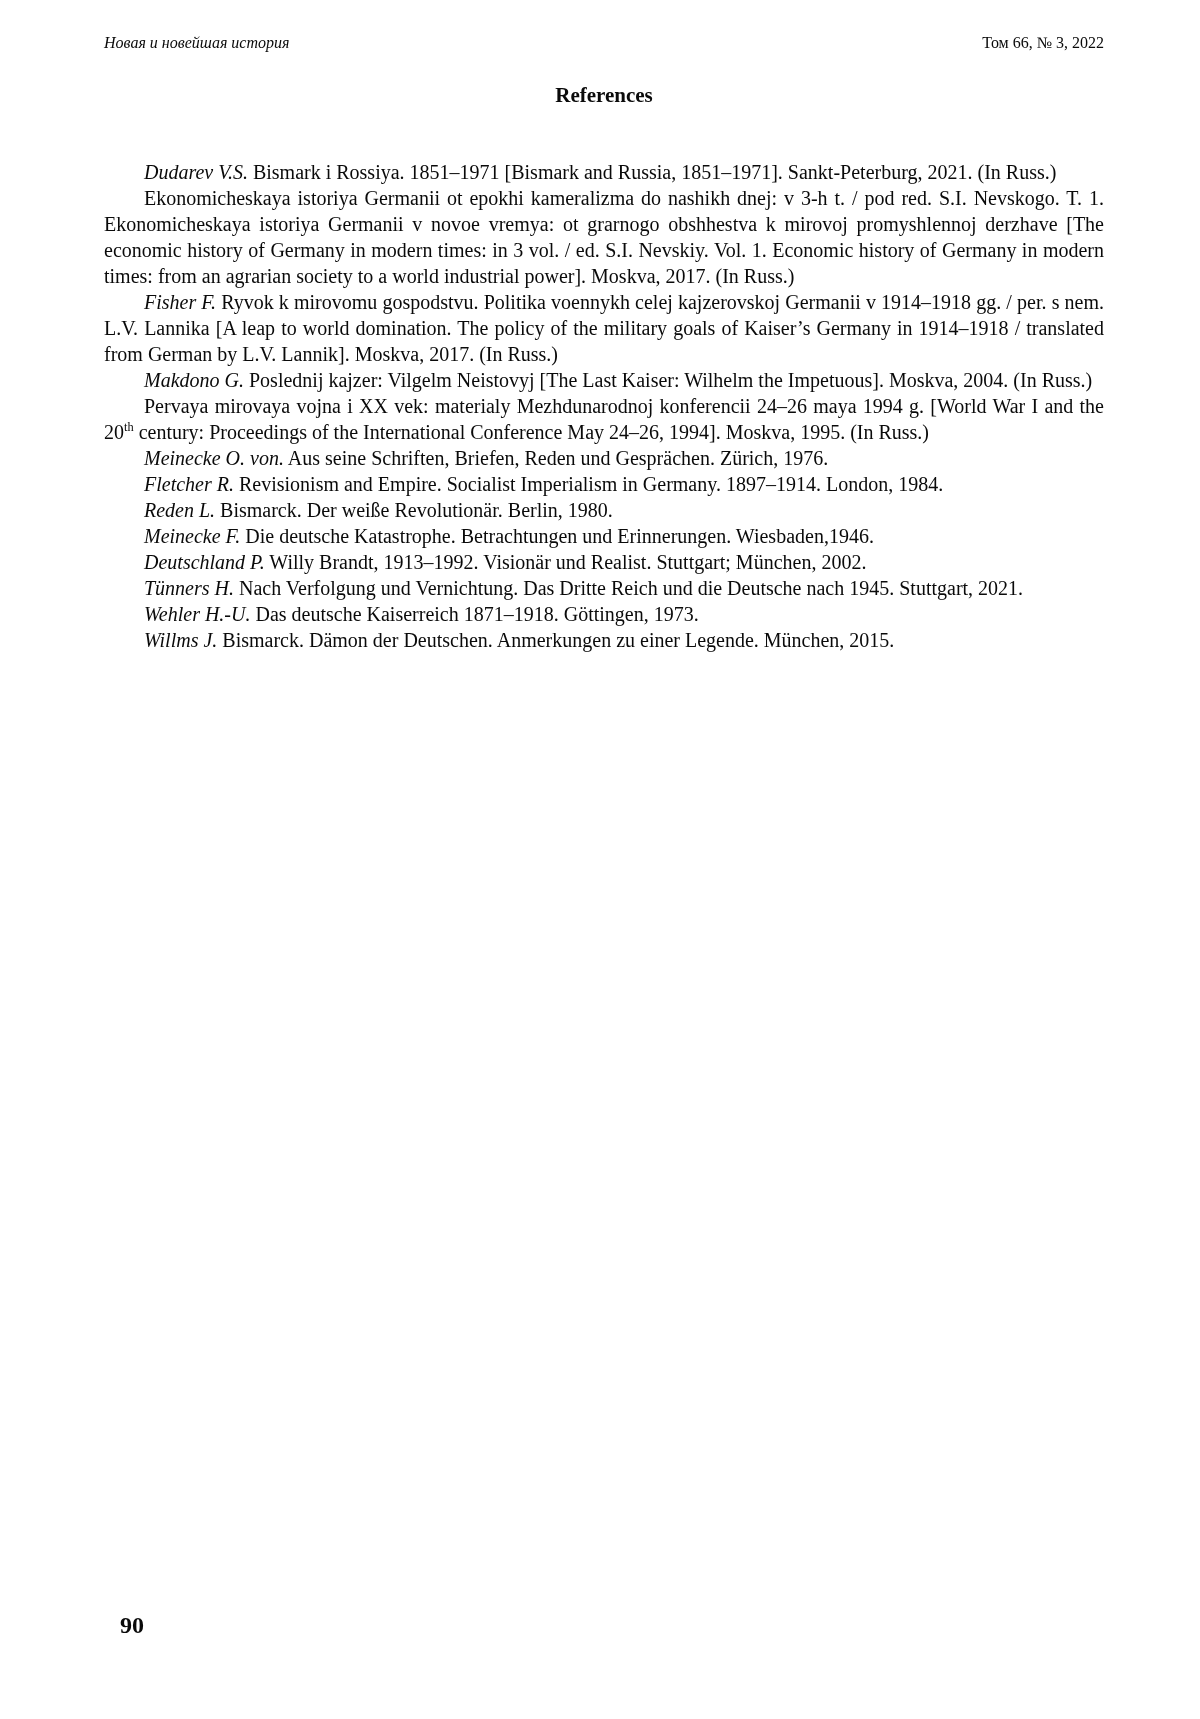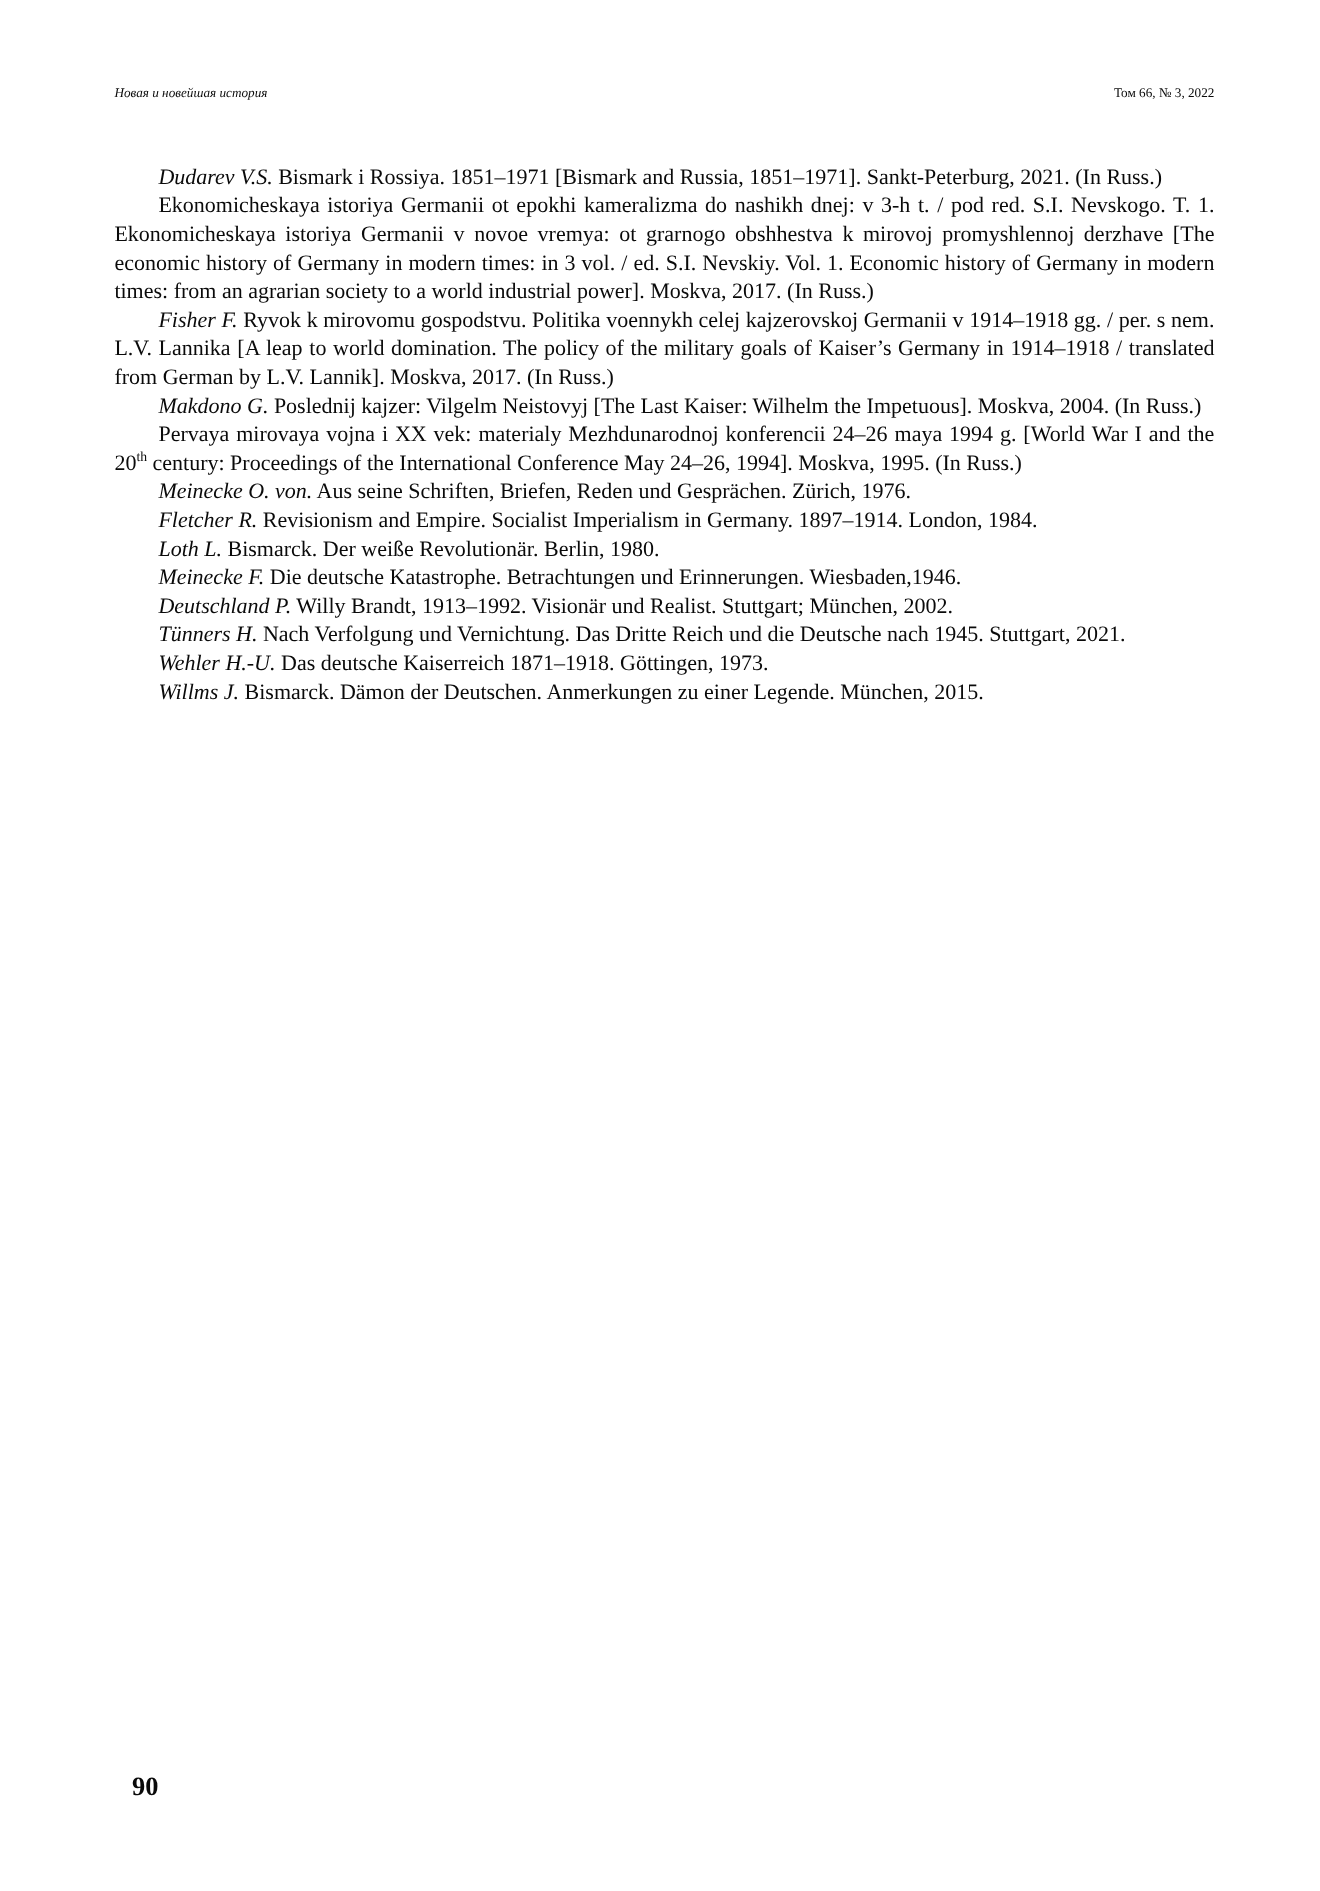--- a/index.html
+++ b/index.html
@@ -19,22 +19,22 @@
   .content {
     position: absolute;
     left: 104px;
     top: 0;
     width: 1000px;
   }
   .running-head {
     display: flex;
     justify-content: space-between;
     align-items: baseline;
-    margin-top: 72px;
-    font-size: 12px;
+    margin-top: 31px;
+    font-size: 16px;
     line-height: 24px;
   }
   .journal-title {
     font-style: italic;
   }
   .issue-info {
     font-style: normal;
   }
   .section-title {
     margin: 28px 0 0 0;
@@ -78,30 +78,31 @@
 <body>
 
 <div class="page">
   <div class="content">
 
     <div class="running-head">
       <span class="journal-title">Новая и новейшая история</span>
       <span class="issue-info">Том 66, № 3, 2022</span>
     </div>
 
+    <h1 class="section-title">References</h1>
 
     <div class="references" id="references-list">
         <p class="reference"><span class="ref-author">Dudarev V.S.</span><span> Bismark i Rossiya. 1851–1971 [Bismark and Russia, 1851–1971]. Sankt-Peterburg, 2021. (In Russ.)</span></p>
         <p class="reference no-author"><span>Ekonomicheskaya istoriya Germanii ot epokhi kameralizma do nashikh dnej: v 3-h t. / pod red. S.I. Nevskogo. T. 1. Ekonomicheskaya istoriya Germanii v novoe vremya: ot grarnogo obshhestva k mirovoj promyshlennoj derzhave [The economic history of Germany in modern times: in 3 vol. / ed. S.I. Nevskiy. Vol. 1. Economic history of Germany in modern times: from an agrarian society to a world industrial power]. Moskva, 2017. (In Russ.)</span></p>
         <p class="reference"><span class="ref-author">Fisher F.</span><span> Ryvok k mirovomu gospodstvu. Politika voennykh celej kajzerovskoj Germanii v 1914–1918 gg. / per. s nem. L.V. Lannika [A leap to world domination. The policy of the military goals of Kaiser’s Germany in 1914–1918 / translated from German by L.V. Lannik]. Moskva, 2017. (In Russ.)</span></p>
         <p class="reference"><span class="ref-author">Makdono G.</span><span> Poslednij kajzer: Vilgelm Neistovyj [The Last Kaiser: Wilhelm the Impetuous]. Moskva, 2004. (In Russ.)</span></p>
         <p class="reference no-author"><span>Pervaya mirovaya vojna i XX vek: materialy Mezhdunarodnoj konferencii 24–26 maya 1994 g. [World War I and the 20</span><sup class="ref-sup">th</sup><span> century: Proceedings of the International Conference May 24–26, 1994]. Moskva, 1995. (In Russ.)</span></p>
         <p class="reference"><span class="ref-author">Meinecke O. von.</span><span> Aus seine Schriften, Briefen, Reden und Gesprächen. Zürich, 1976.</span></p>
         <p class="reference"><span class="ref-author">Fletcher R.</span><span> Revisionism and Empire. Socialist Imperialism in Germany. 1897–1914. London, 1984.</span></p>
-        <p class="reference"><span class="ref-author">Loth L.</span><span> Bismarck. Der weiße Revolutionär. Berlin, 1980.</span></p>
+        <p class="reference"><span class="ref-author">Reden L.</span><span> Bismarck. Der weiße Revolutionär. Berlin, 1980.</span></p>
         <p class="reference"><span class="ref-author">Meinecke F.</span><span> Die deutsche Katastrophe. Betrachtungen und Erinnerungen. Wiesbaden,1946.</span></p>
         <p class="reference"><span class="ref-author">Deutschland P.</span><span> Willy Brandt, 1913–1992. Visionär und Realist. Stuttgart; München, 2002.</span></p>
         <p class="reference"><span class="ref-author">Tünners H.</span><span> Nach Verfolgung und Vernichtung. Das Dritte Reich und die Deutsche nach 1945. Stuttgart, 2021.</span></p>
         <p class="reference"><span class="ref-author">Wehler H.-U.</span><span> Das deutsche Kaiserreich 1871–1918. Göttingen, 1973.</span></p>
         <p class="reference"><span class="ref-author">Willms J.</span><span> Bismarck. Dämon der Deutschen. Anmerkungen zu einer Legende. München, 2015.</span></p>
       </div>
 
   </div>
 
   <span class="page-number">90</span>

